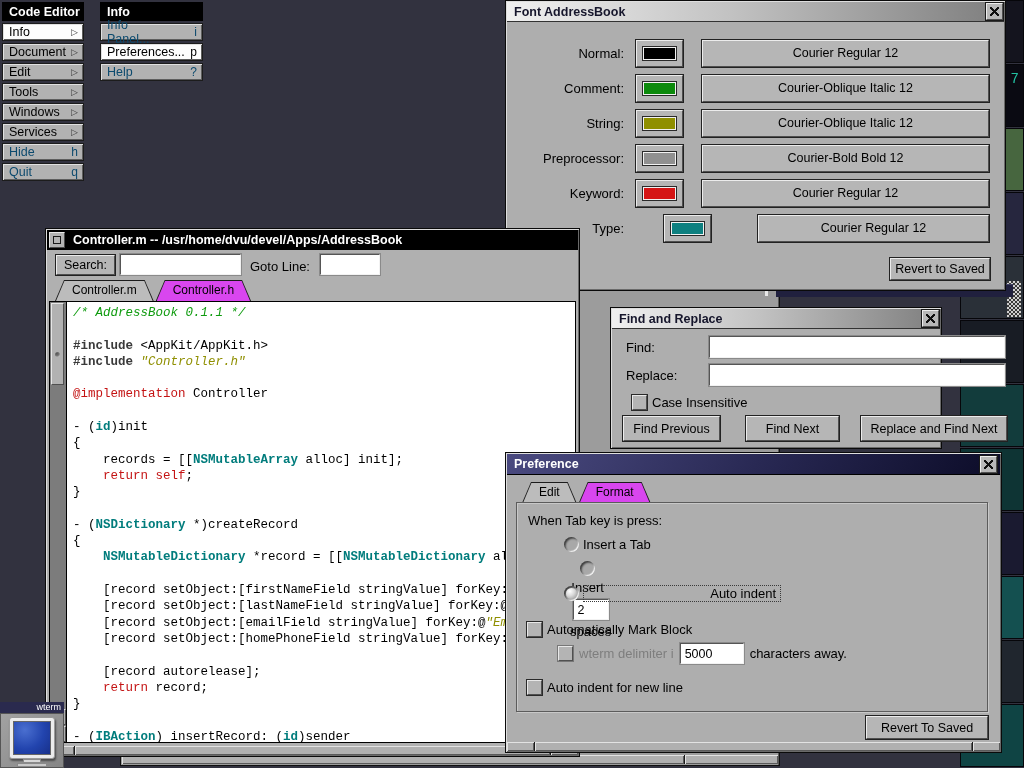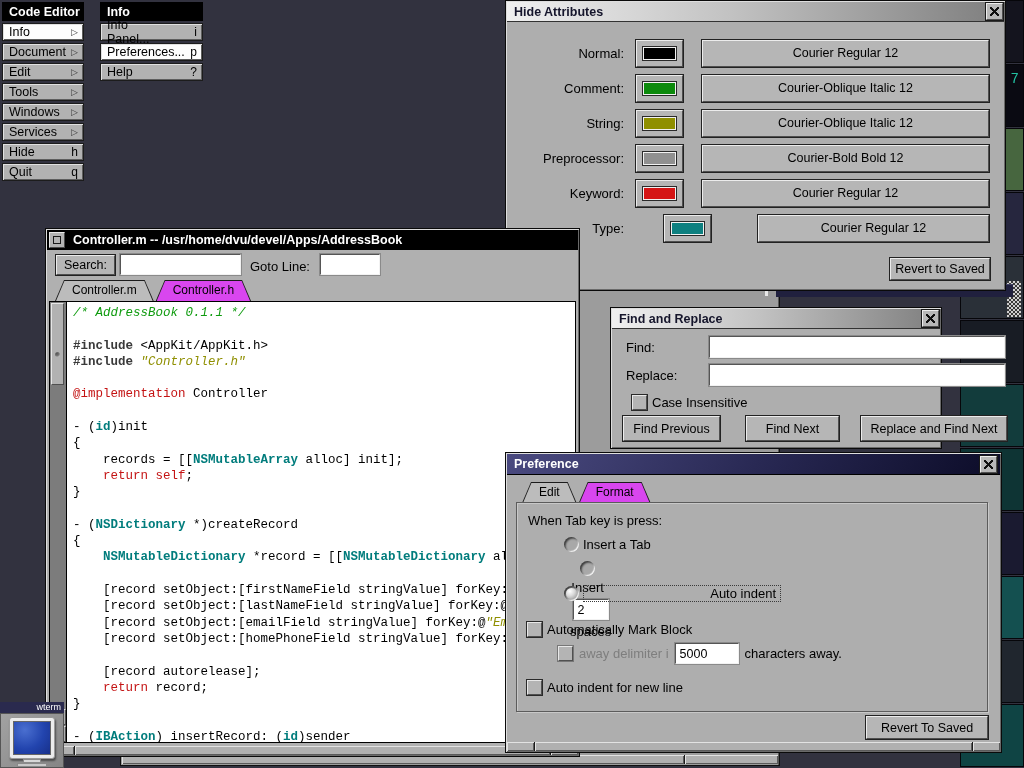--- a/index.html
+++ b/index.html
@@ -52,21 +52,21 @@
   .tab.active > span { background:#bcbcbc; font-weight:normal; }
 
   
   .menu { position:absolute; }
   .menu .mtitle { height:19px; background:#000; color:#fff; font-weight:bold; font-size:12.5px;
                   line-height:18px; padding-left:6px; border:1px solid #000; }
   .mitem { height:18px; margin-top:2px; background:#b2b2b2; display:flex; align-items:center;
            padding:0 5px 0 6px; font-size:12.5px; border:1px solid #1c1c1c;
            box-shadow: inset 1px 1px 0 #e0e0e0, inset -1px -1px 0 #5e5e5e; cursor:pointer; }
   .mitem.hl { background:#fdfdfd; }
-  .mitem.dis { color:#000000;gap:12px; }
+  .mitem.dis { color:#0c4a6e;gap:12px; }
   .mitem .spring { flex:1; }
   .mitem .arr { font-size:9px; color:#3a3a3a; }
   .mitem .key { font-size:12px; }
 
   
   .codeline { white-space:pre; font-family:"Liberation Mono", monospace; font-size:12.5px;
               line-height:16.3px; height:16.3px; color:#000; }
   .cm { color:#0f9b0f; font-style:italic; }
   .st { color:#8f8f00; font-style:italic; }
   .kw { color:#c41414; }
@@ -204,21 +204,21 @@
       <div class="mitem dis">
         <span>Help</span>
         <span class="spring"></span>
         <span class="key">?</span>
       </div>
     </div>
 </div>
 
 <div class="win" id="win-fa" style="left:505px; top:0; width:501px; height:291px;">
   <div class="tbar tbar-light">
-    <span>Hide Attributes</span>
+    <span>Font AddressBook</span>
   </div>
   <div class="xbtn"></div>
   <div id="fa-rows">
       <div class="fa-row" style="top: 38px;">
         <div class="fa-label">Normal:</div>
         <div class="btn fa-swatch">
           <div class="sw-in" style="background: rgb(0, 0, 0);"></div>
         </div>
         <div class="btn fa-font">
           <span>Courier Regular 12</span>
@@ -395,21 +395,21 @@
   <span class="lbl" style="position:absolute; left:22px; top:60px;">When Tab key is press:</span>
 
   <div id="pref-radios"></div>
 
   <div class="rowflex" style="left:21px; top:169px; gap:5px;">
     <div class="cb"></div>
     <span class="lbl">Automatically Mark Block</span>
   </div>
   <div class="rowflex" style="left:52px; top:190px; gap:6px;">
     <div class="cb" style="box-shadow:0 0 0 1px #777;"></div>
-    <span class="lbl" style="color:#7e7e7e;">away delimiter i</span>
+    <span class="lbl" style="color:#7e7e7e;">wterm delimiter i</span>
     <input class="field" style="width: 64px; height: 21px;" value="5000">
     <span class="lbl">characters away.</span>
   </div>
   <div class="rowflex" style="left:21px; top:227px; gap:5px;">
     <div class="cb"></div>
     <span class="lbl">Auto indent for new line</span>
   </div>
 
   <div class="btn" style="position:absolute; right:13px; bottom:13px; width:122px; height:23px;">
     <span>Revert To Saved</span>

